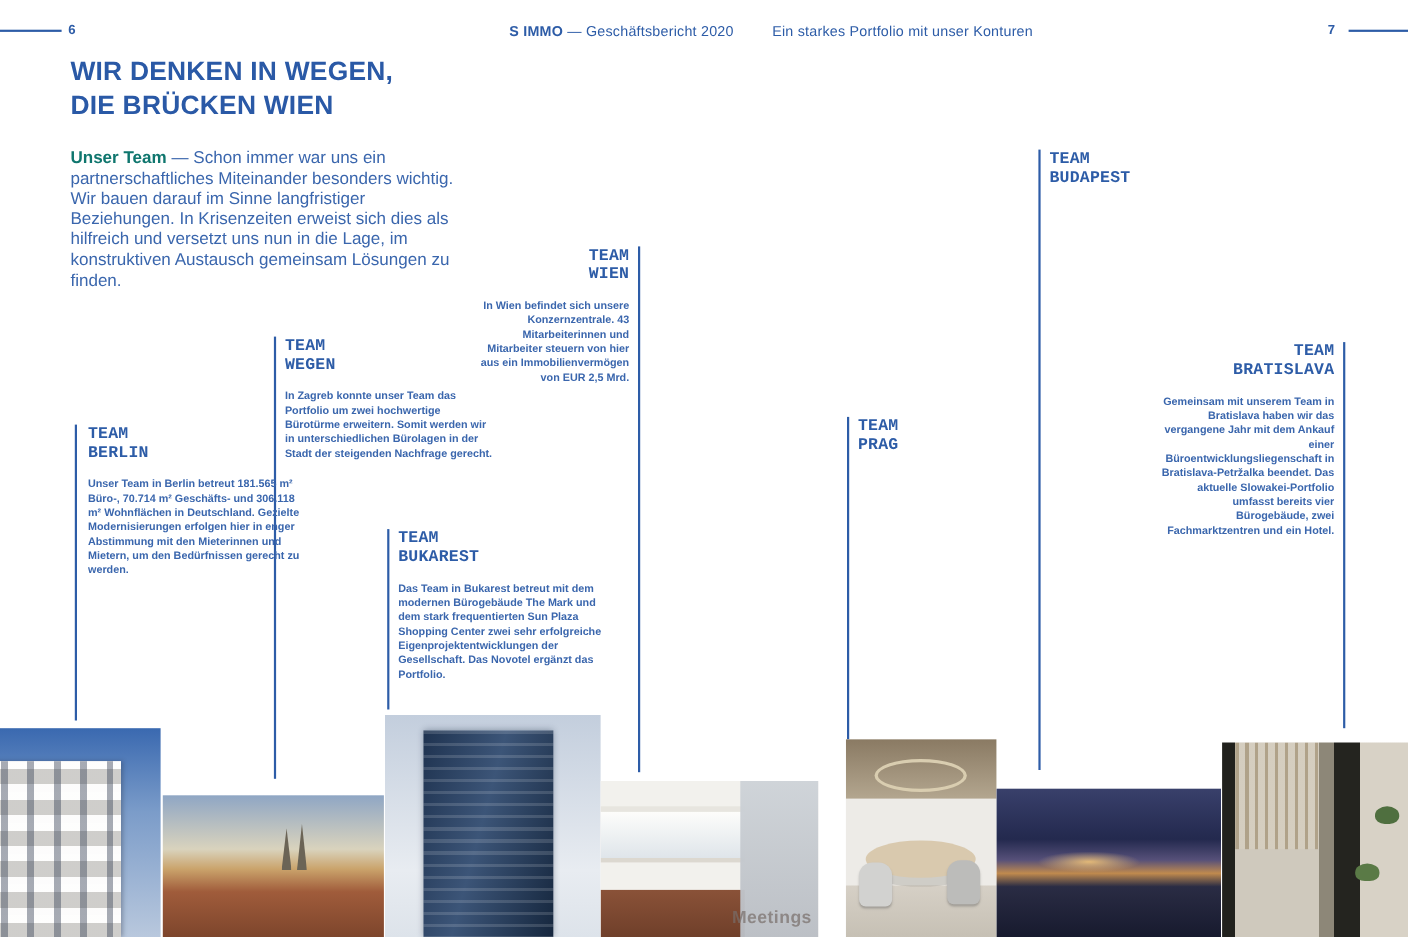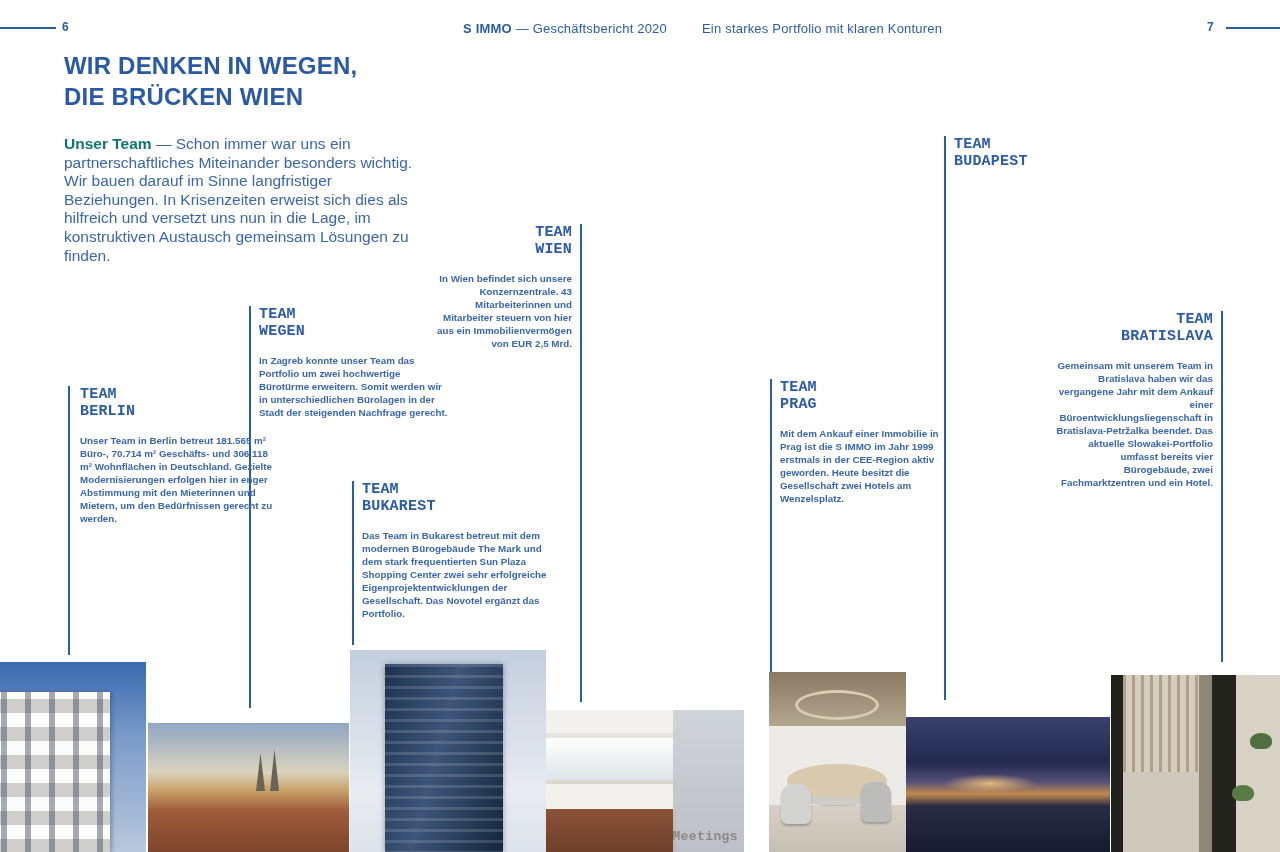--- a/index.html
+++ b/index.html
@@ -84,22 +84,22 @@
   }
   .ph-wien { left:546px; top:710px; width:198px; height:142px; background:#f2f1ed; }
   .ph-wien .windows { position:absolute; left:0; top:16%; width:66%; height:36%;
     background:linear-gradient(180deg,#fdfdfb 0%,#dfe5ea 100%);
     border-top:5px solid #e7e5df; border-bottom:4px solid #dcd8d0; }
   .ph-wien .floor { position:absolute; left:0; bottom:0; width:66%; height:30%;
     background:linear-gradient(180deg,#8a5238,#6f3f2a); }
   .ph-wien .glass { position:absolute; right:0; top:0; width:36%; height:100%;
     background:linear-gradient(180deg,rgba(206,211,216,.96),rgba(186,190,196,.96)); }
   .ph-wien .glass-label {
-    position:absolute; right:6px; bottom:8px; font-size:13px; color:rgba(120,110,105,.7);
-    font-weight:bold; letter-spacing:.4px;font-family:Liberation Mono, monospace;
+    position:absolute; right:6px; bottom:8px; font-size:16px; color:rgba(120,110,105,.7);
+    font-weight:bold; letter-spacing:.4px;
   }
   .ph-prag { left:769px; top:672px; width:137px; height:180px; background:#edebe7; }
   .ph-prag .ceiling { position:absolute; left:0; top:0; width:100%; height:30%;
     background:linear-gradient(180deg,#8a7a63,#b3a68f); }
   .ph-prag .ring { position:absolute; left:26px; top:18px; width:84px; height:30px;
     border:3px solid #d9cdb0; border-radius:50%; }
   .ph-prag .table { position:absolute; left:18px; top:92px; width:100px; height:34px;
     background:#d9c9ae; border-radius:50%; box-shadow:0 14px 0 -6px rgba(120,115,105,.25); }
   .ph-prag .floor { position:absolute; left:0; bottom:0; width:100%; height:26%;
     background:linear-gradient(180deg,#d6d0c6,#c6c0b4); }
@@ -121,21 +121,21 @@
   .ph-bratislava .plant2 { right:26px; top:110px; background:#5a7a46; }
 </style>
 </head>
 <body>
 
 <div class="spread">
 
   <div class="rule rule-left"></div>
   <div class="pagenum pagenum-left">6</div>
   <div class="header-text header-center"><span class="hb">S IMMO</span><span> — Geschäftsbericht 2020</span></div>
-  <div class="header-text header-right">Ein starkes Portfolio mit klaren Konturen</div>
+  <div class="header-text header-right">Ein starkes Portfolio mit unser Konturen</div>
   <div class="pagenum pagenum-right">7</div>
   <div class="rule rule-right"></div>
 
   <h1 class="page-title">
     <span>WIR DENKEN IN WEGEN,</span><br>
     <span>DIE BRÜCKEN WIEN</span>
   </h1>
 
   <p class="intro"><span class="lead">Unser Team</span><span> — Schon immer war uns ein partnerschaftliches Miteinander besonders wichtig. Wir bauen darauf im Sinne langfristiger Beziehungen. In Krisenzeiten erweist sich dies als hilfreich und versetzt uns nun in die Lage, im konstruktiven Austausch gemeinsam Lösungen zu finden.</span></p>
 
@@ -162,21 +162,20 @@
     <p>Das Team in Bukarest betreut mit dem modernen Bürogebäude The Mark und dem stark frequentierten Sun Plaza Shopping Center zwei sehr erfolgreiche Eigenprojektentwicklungen der Gesellschaft. Das Novotel ergänzt das Portfolio.</p>
   </div>
 
   <div class="team t-wien align-right">
     <h3><span>TEAM</span><br><span>WIEN</span></h3>
     <p>In Wien befindet sich unsere Konzernzentrale. 43 Mitarbeiterinnen und Mitarbeiter steuern von hier aus ein Immobilienvermögen von EUR 2,5 Mrd.</p>
   </div>
 
   <div class="team t-prag">
     <h3><span>TEAM</span><br><span>PRAG</span></h3>
-    <p>Mit dem Ankauf einer Immobilie in Prag ist die S IMMO im Jahr 1999 erstmals in der CEE-Region aktiv geworden. Heute besitzt die Gesellschaft zwei Hotels am Wenzelsplatz.</p>
   </div>
 
   <div class="team t-budapest">
     <h3><span>TEAM</span><br><span>BUDAPEST</span></h3>
   </div>
 
   <div class="team t-bratislava align-right">
     <h3><span>TEAM</span><br><span>BRATISLAVA</span></h3>
     <p>Gemeinsam mit unserem Team in Bratislava haben wir das vergangene Jahr mit dem Ankauf einer Büroentwicklungsliegenschaft in Bratislava-Petržalka beendet. Das aktuelle Slowakei-Portfolio umfasst bereits vier Bürogebäude, zwei Fachmarktzentren und ein Hotel.</p>
   </div>

